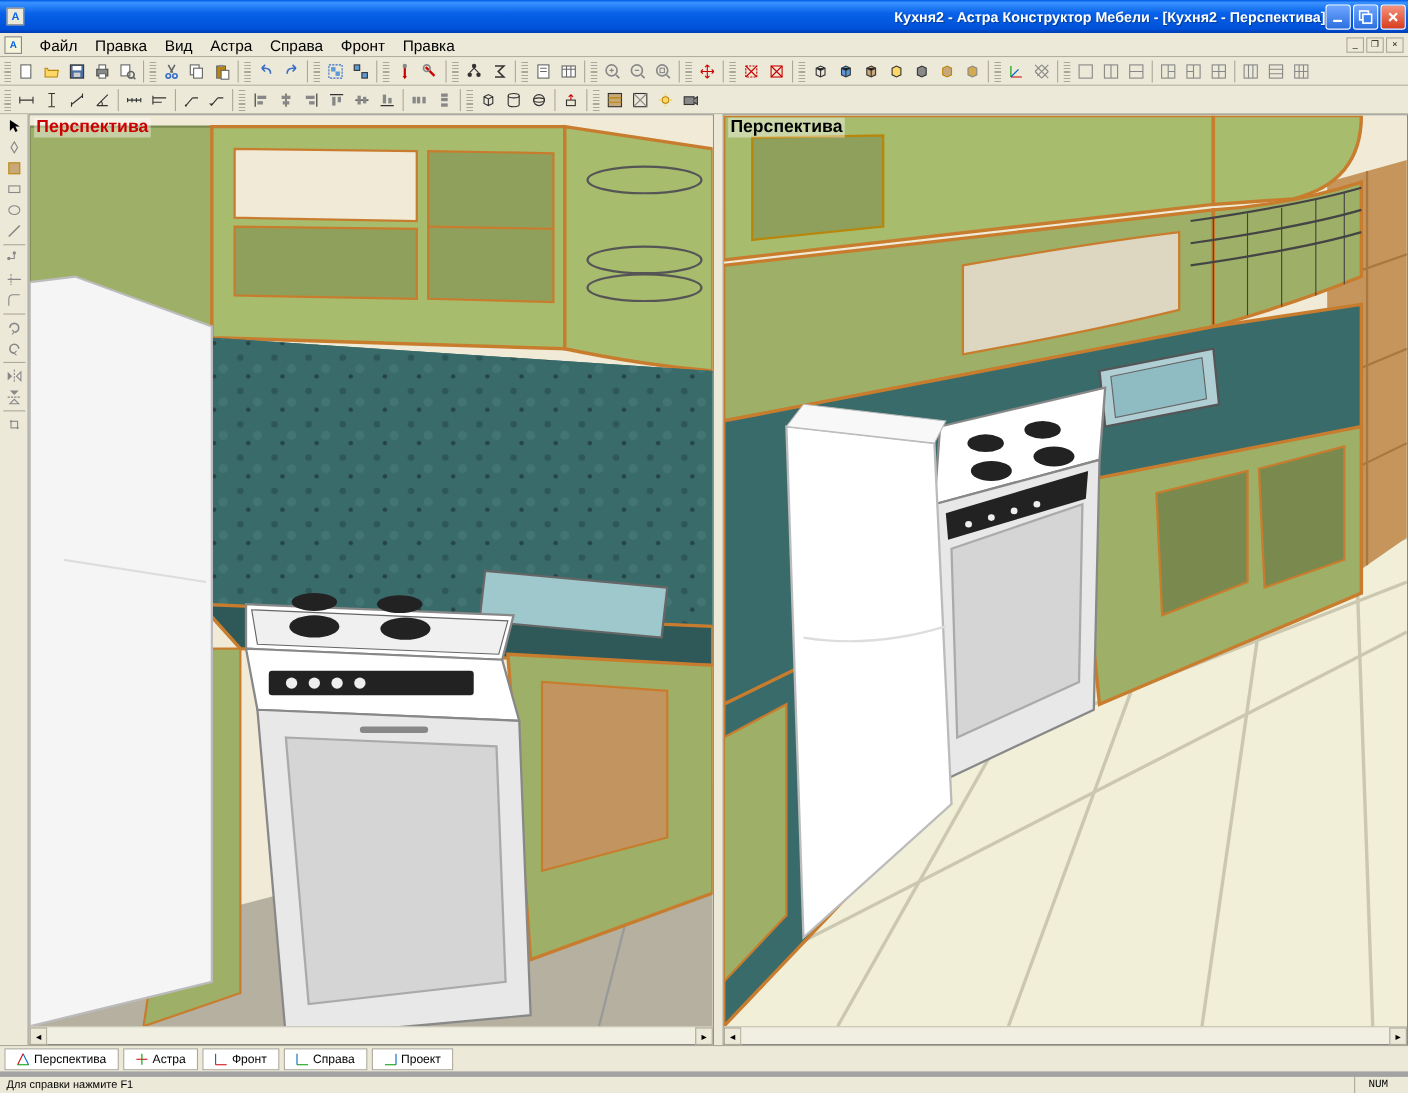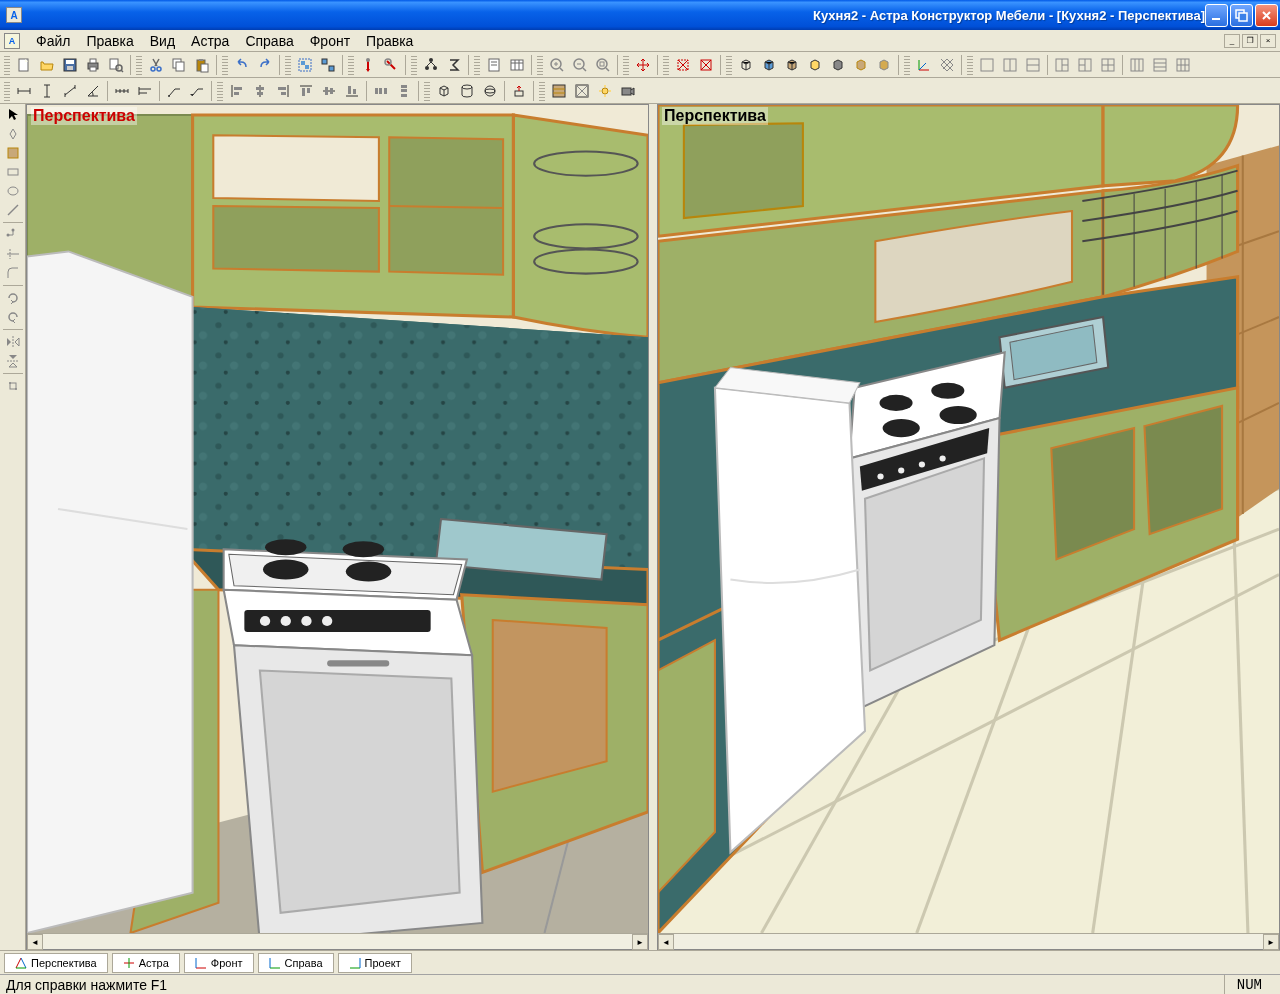--- a/index.html
+++ b/index.html
@@ -49,21 +49,21 @@
 
 .scene { position: absolute; inset: 0; }
 .scene svg { width: 100%; height: 100%; }
 
 
 .bottom-tabs { height: 24px; background: #ECE9D8; display: flex; align-items: center; padding: 2px 4px; gap: 4px; border-top: 1px solid #ACA899; }
 .btab { height: 20px; padding: 2px 10px; background: #FFF; border: 1px solid #ACA899; display: flex; align-items: center; gap: 4px; cursor: pointer; font-size: 11px; }
 .btab-icon { width: 12px; height: 12px; }
 
 
-.statusbar { height: 20px; background: #ECE9D8; border-top: 1px solid #a3a3a3; display: flex; align-items: center; padding: 0 6px; font-size: 14px; }
+.statusbar { height: 20px; background: #ECE9D8; border-top: 5px solid #a3a3a3; display: flex; align-items: center; padding: 0 6px; font-size: 10px; }
 .status-text { flex: 1; }
 .status-cell { padding: 0 12px; border-left: 1px solid #ACA899; height: 100%; display: flex; align-items: center; font-family: Liberation Mono, monospace; }
 </style>
 </head>
 <body>
 
 <div class="titlebar">
   <div class="titlebar-icon">A</div>
   <div class="titlebar-text">Кухня2 - Астра Конструктор Мебели - [Кухня2 - Перспектива]</div>
   <div class="win-btns">

